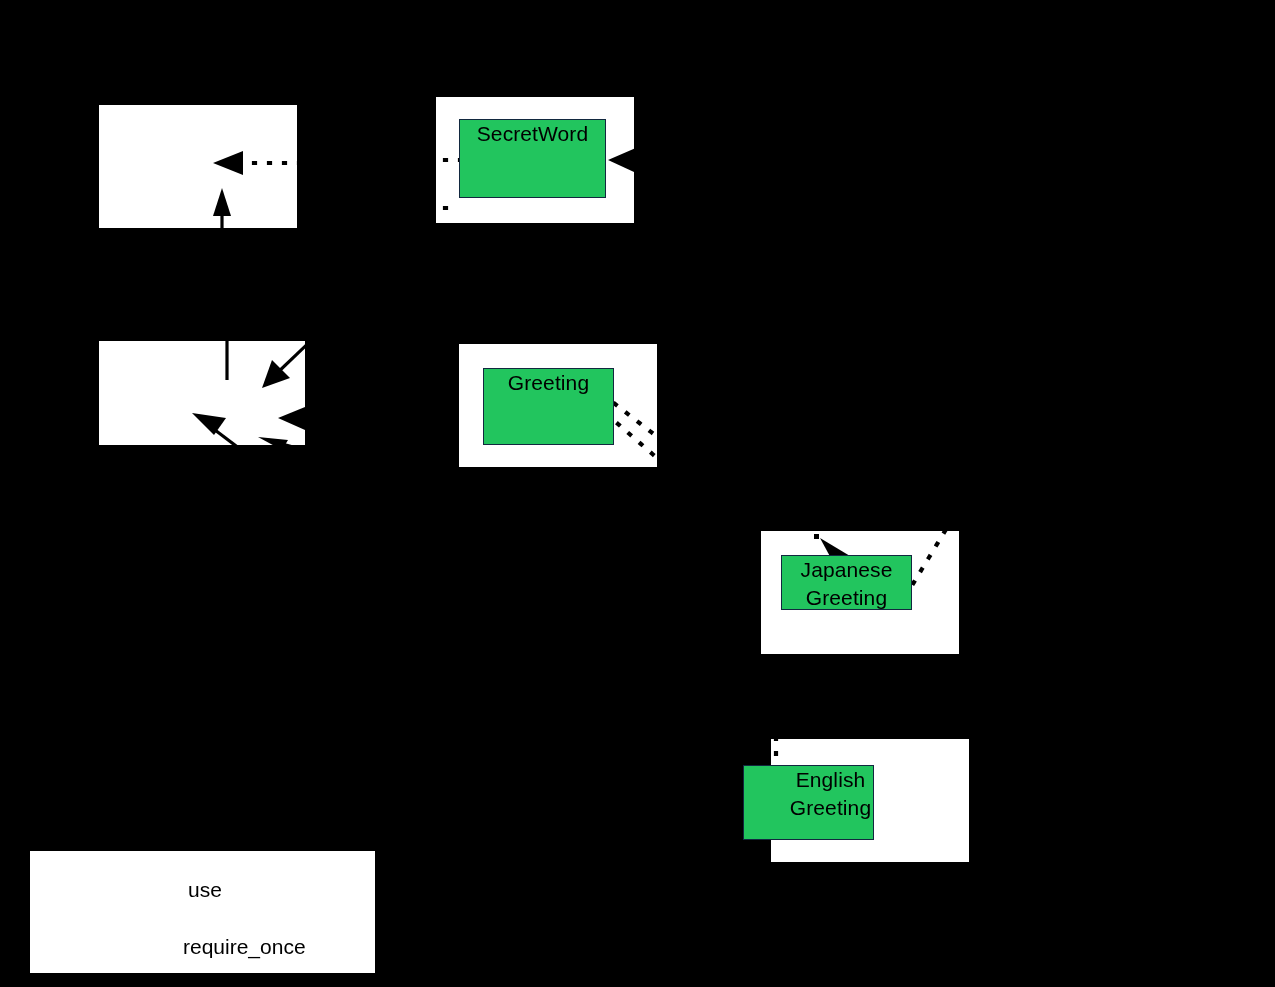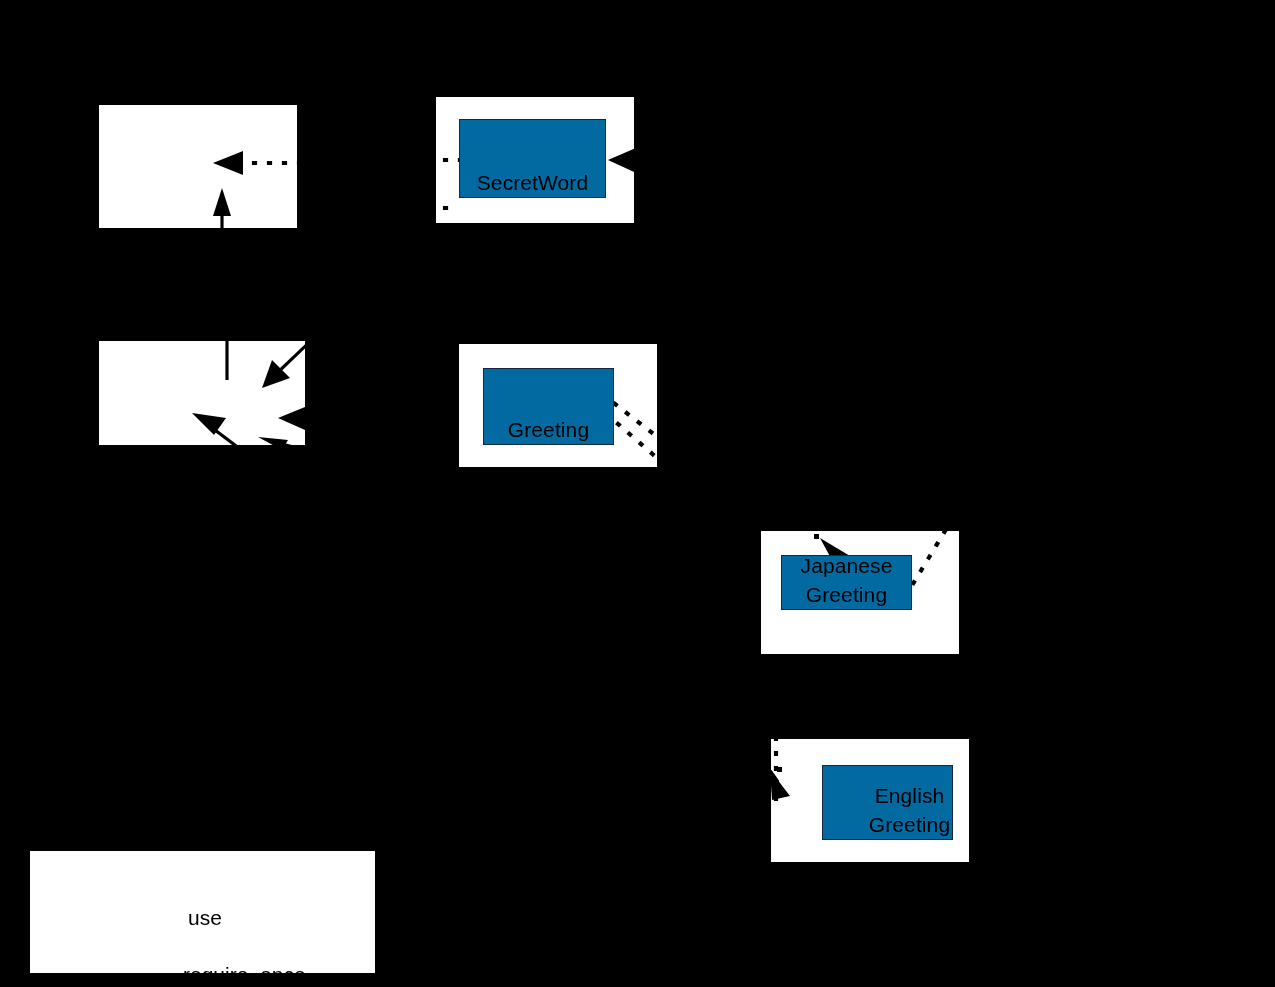--- a/index.html
+++ b/index.html
@@ -19,45 +19,44 @@
   
   .package {
     position: absolute;
     background: #ffffff;
     overflow: hidden;
     box-sizing: border-box;
   }
   
   .node {
     position: absolute;
-    background: #0369a1;
+    background: #22c55e;
     border: 1.6px solid #12283f;
     box-sizing: border-box;
     display: flex;
-    align-items: flex-end;
+    align-items: flex-start;
     justify-content: center;
     text-align: center;
     color: #000000;
     font-size: 21px;
     line-height: 1.35;
     letter-spacing: 0.1px;
     white-space: pre-line;
   }
   .legend-box {
     position: absolute;
     background: #ffffff;
     box-sizing: border-box;
     overflow: hidden;
   }
   .legend-label {
     position: absolute;
     color: #000000;
     font-size: 21px;
     white-space: nowrap;
-    margin-top: 28px;
   }
   svg.overlay {
     position: absolute;
     left: 0;
     top: 0;
     width: 100%;
     height: 100%;
     pointer-events: none;
   }
   .edge-solid {
@@ -189,21 +188,21 @@
 
   <div class="node" style="left:483px; top:368px; width:131px; height:77px;">
     <span>Greeting</span>
   </div>
 
   <div class="node" style="left:781px; top:555px; width:131px; height:55px;">
     <span>Japanese
 Greeting</span>
   </div>
 
-  <div class="node" style="left:822px; top:765px; width:131px; height:75px;padding-left:44px;">
+  <div class="node" style="left:743px; top:765px; width:131px; height:75px;padding-left:44px;">
     <span>English
 Greeting</span>
   </div>
 
   <div class="legend-box" style="left:30px; top:851px; width:345px; height:122px;">
   </div>
   <div class="legend-label" style="left:188px; top:878px;">use</div>
   <div class="legend-label" style="left:183px; top:935px;text-align:right;">require_once</div>
 
 </div>

